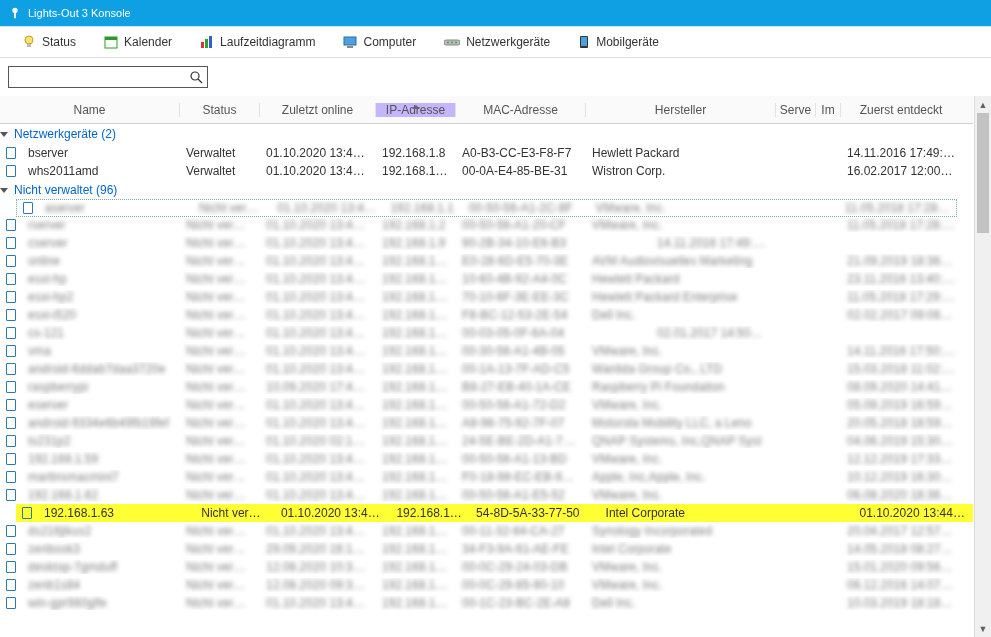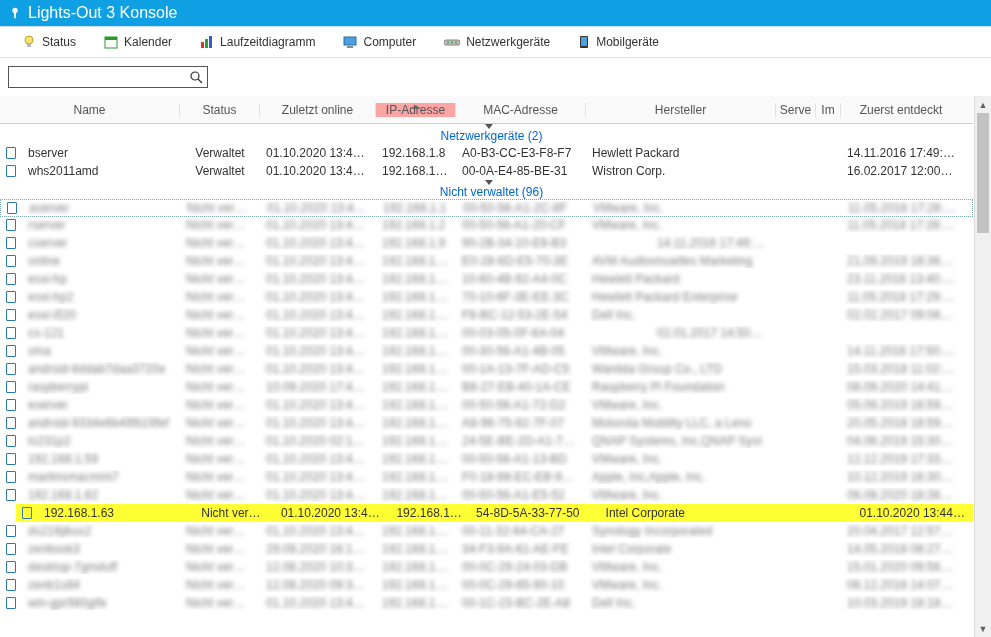--- a/index.html
+++ b/index.html
@@ -13,21 +13,21 @@
   overflow: hidden;
   position: relative;
 }
 .titlebar {
   background: #0fa0e4;
   color: #fff;
   height: 26px;
   display: flex;
   align-items: center;
   padding: 0 8px;
-  font-size: 16px;
+  font-size: 11px;
 }
 .titlebar-icon {
   width: 14px; height: 14px; margin-right: 6px;
 }
 .toolbar {
   background: #fff;
   height: 32px;
   display: flex;
   align-items: center;
   border-bottom: 1px solid #e0e0e0;
@@ -100,72 +100,70 @@
   border-right: 1px solid #e2e2e2;
   display: flex;
   align-items: center;
   justify-content: center;
   font-size: 12px;
   color: #555;
   cursor: pointer;
   position: relative;
 }
 .header-cell.sorted {
-  background: #fca5a5;
+  background: #c4b5fd;
 }
 .header-cell.sorted::after {
   content: "";
   position: absolute;
   top: 2px;
   left: 50%;
   transform: translateX(-50%);
   width: 0; height: 0;
   border-left: 4px solid transparent;
   border-right: 4px solid transparent;
   border-bottom: 4px solid #666;
 }
 .row {
   display: flex;
   height: 18px;
   align-items: center;
 }
 .row.group {
   color: #0066cc;
-  padding-left: 10px;
   height: 20px;
-  flex-direction: column;
 }
 .row.group .tri {
   display: inline-block;
   width: 0; height: 0;
   border-left: 4px solid transparent;
   border-right: 4px solid transparent;
   border-top: 5px solid #555;
   margin-right: 6px;
 }
 .cell {
   overflow: hidden;
   white-space: nowrap;
   text-overflow: ellipsis;
   padding: 0 6px;
   font-size: 12px;
 }
 .c-ico { width: 22px; display:flex; align-items:center; justify-content:center; }
 .c-name { width: 158px; }
-.c-status { width: 80px; text-align: center; }
+.c-status { width: 80px; }
 .c-online { width: 116px; }
 .c-ip { width: 80px; }
 .c-mac { width: 130px; }
 .c-mfr { width: 190px; }
 .c-srv { width: 40px; }
 .c-im { width: 25px; }
 .c-disc { width: 120px; }
 .row.hl { background: #ffff33; margin-left: 16px; }
 .row.blur .cell { color: transparent; text-shadow: 0 0 4px rgba(80,80,80,0.75); }
-.row.sel { border: 1px dotted #7aa; margin: -1px 0; }
+.row.sel { border: 1px dotted #7aa; margin: -1px 16px; }
 .dev-ico {
   display: inline-block;
   width: 10px; height: 12px;
   border: 1px solid #2a7ab0;
   border-radius: 1px;
 }
 </style>
 </head>
 <body>
 

